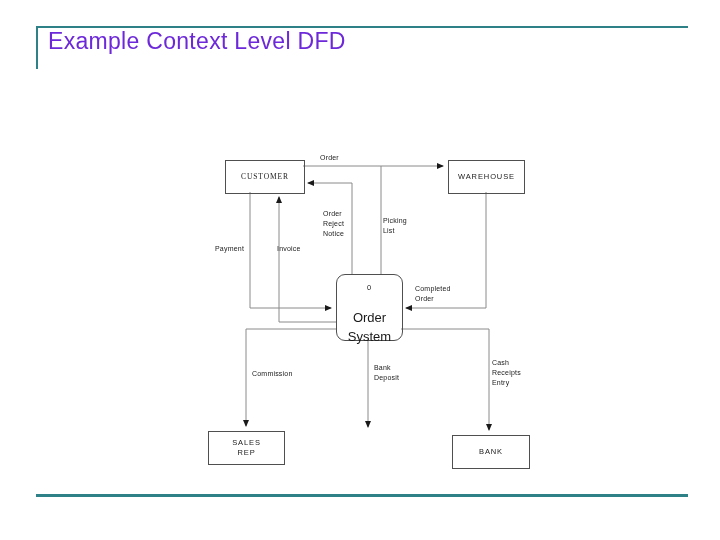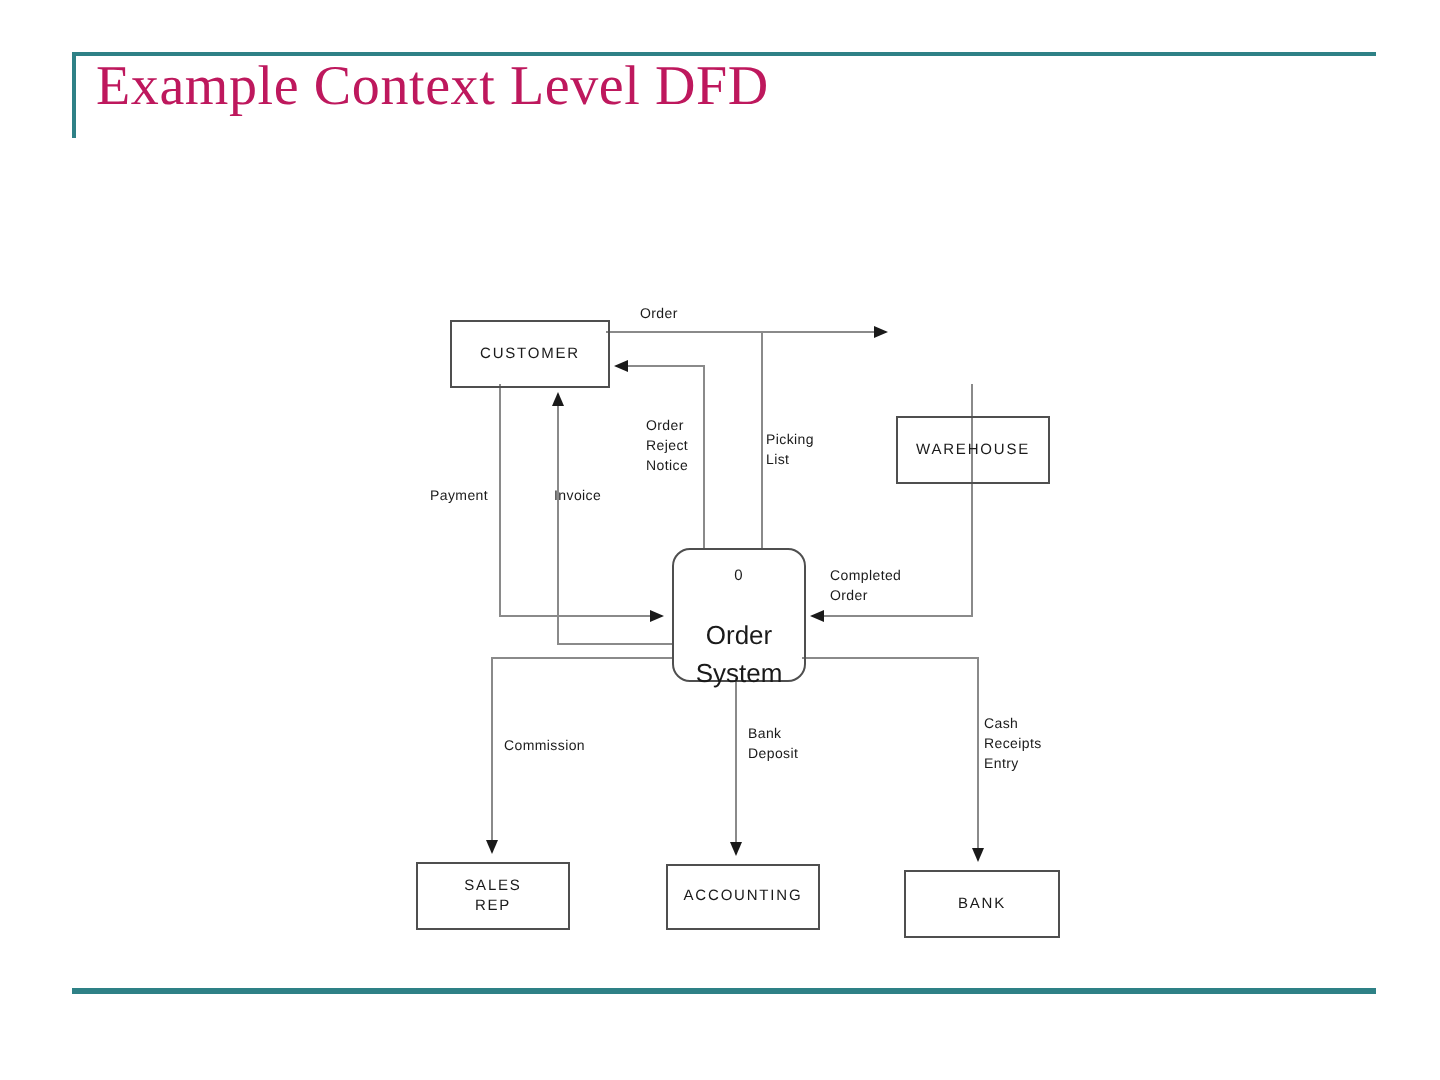--- a/index.html
+++ b/index.html
@@ -20,24 +20,24 @@
   .rule-left{
     position:absolute;left:36px;top:26px;width:2px;height:43px;
     background:#2e8186;
   }
   .rule-bottom{
     position:absolute;left:36px;top:494px;width:652px;height:3px;
     background:#2e8186;
   }
   #page-title{
     position:absolute;left:48px;top:28px;
-    font-family:Liberation Serif, serif;
-    font-size:28px;
+    font-family:Liberation Sans, sans-serif;
+    font-size:23px;
     letter-spacing:.3px;
-    color:#be185d;
+    color:#6d28d9;
     white-space:nowrap;
   }
 
   
   #dfd{position:absolute;left:0;top:0;width:720px;height:540px;}
   #dfd svg{position:absolute;left:0;top:0;}
 
   .ent-box{
     position:absolute;
     border:1px solid #4f4f4f;
@@ -115,36 +115,33 @@
         <path d="M486,192 L486,308 L406,308" marker-end="url(#ar-l)"></path>
 
         <path d="M336,329 L246,329 L246,426" marker-end="url(#ar-d)"></path>
 
         <path d="M368,339 L368,427" marker-end="url(#ar-d)"></path>
 
         <path d="M401,329 L489,329 L489,430" marker-end="url(#ar-d)"></path>
       </g>
     </svg>
 
-    <div class="ent-box" style="left:225px;top:160px;width:78px;height:32px;">
+    <div class="ent-box" style="left:225px;top:160px;width:78px;height:32px;font-family:Liberation Serif, serif;">
       <span>CUSTOMER</span>
     </div>
 
-    <div class="ent-box" style="left:448px;top:160px;width:75px;height:32px;margin-top:48px;">
+    <div class="ent-box" style="left:448px;top:160px;width:75px;height:32px;">
       <span>WAREHOUSE</span>
     </div>
 
     <div class="ent-box" style="left:208px;top:431px;width:75px;height:32px;white-space:pre-line;">
       <span style="white-space:pre-line;">SALES
 REP</span>
     </div>
 
-    <div class="ent-box" style="left:333px;top:432px;width:75px;height:31px;">
-      <span>ACCOUNTING</span>
-    </div>
 
     <div class="ent-box" style="left:452px;top:435px;width:76px;height:32px;text-align:center;">
       <span>BANK</span>
     </div>
 
     <div class="proc-box" style="left:336px;top:274px;width:65px;height:65px;">
       <div class="proc-num">0</div>
       <div class="proc-name">Order
 System</div>
     </div>

